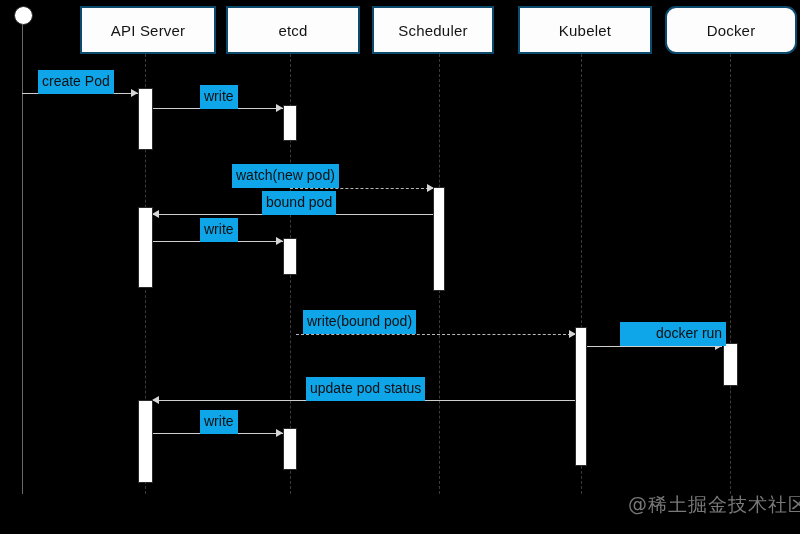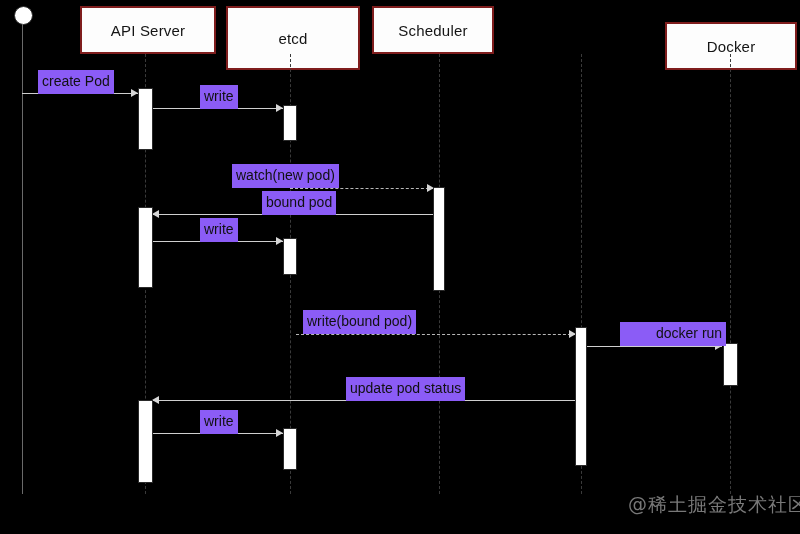--- a/index.html
+++ b/index.html
@@ -12,21 +12,21 @@
     width: 800px;
     height: 534px;
     background: #000000;
     font-family: "Liberation Sans", sans-serif;
     overflow: hidden;
   }
   
   .participant {
     position: absolute;
     background: #fdfdfd;
-    border: 2px solid #7f1d1d;
+    border: 2px solid #0c4a6e;
     box-sizing: border-box;
     display: flex;
     align-items: center;
     justify-content: center;
     color: #141414;
     font-size: 15px;
     letter-spacing: 0.2px;
     white-space: nowrap;
   }
   
@@ -56,21 +56,21 @@
     width: 0;
     height: 0;
     border-top: 4px solid transparent;
     border-bottom: 4px solid transparent;
   }
   .arrow-head.right { border-left: 7px solid #d6d6d6; }
   .arrow-head.left  { border-right: 7px solid #d6d6d6; }
   
   .msg-label {
     position: absolute;
-    background: #8b5cf6;
+    background: #0ea5e9;
     color: #101010;
     font-size: 14px;
     line-height: 1.55;
     padding: 1px 4px;
     white-space: nowrap;
     box-sizing: border-box;
   }
   
   .actor-head {
     position: absolute;
@@ -99,27 +99,30 @@
 <body>
 
 <div id="canvas">
 
   <div class="actor-head" style="left:14px; top:6px;"></div>
   <div class="actor-body" style="left:22px; top:24px; height:470px;"></div>
 
   <div class="participant" style="left:80px; top:6px; width:136px; height:48px;">
     <span>API Server</span>
   </div>
-  <div class="participant" style="left:226px; top:6px; width:134px; height:64px;">
+  <div class="participant" style="left:226px; top:6px; width:134px; height:48px;">
     <span>etcd</span>
   </div>
   <div class="participant" style="left:372px; top:6px; width:122px; height:48px;">
     <span>Scheduler</span>
   </div>
-  <div class="participant" style="left:665px; top:22px; width:132px; height:48px;">
+  <div class="participant" style="left:518px; top:6px; width:134px; height:48px;">
+    <span>Kubelet</span>
+  </div>
+  <div class="participant" style="left:665px; top:6px; width:132px; height:48px;border-radius:11px;">
     <span>Docker</span>
   </div>
 
   <div class="lifeline" style="left:145px; top:54px; height:440px;"></div>
   <div class="lifeline" style="left:290px; top:54px; height:440px;"></div>
   <div class="lifeline" style="left:439px; top:54px; height:440px;"></div>
   <div class="lifeline" style="left:581px; top:54px; height:440px;"></div>
   <div class="lifeline" style="left:730px; top:54px; height:440px;"></div>
 
   <div class="msg-line" style="left:22px; top:93px; width:116px;"></div>
@@ -159,18 +162,18 @@
   <div class="activation" style="left:138px; top:400px; width:15px; height:83px;"></div>
   <div class="activation" style="left:283px; top:428px; width:14px; height:42px;"></div>
 
   <div class="msg-label" style="left:38px; top:70px;">create Pod</div>
   <div class="msg-label" style="left:200px; top:85px;">write</div>
   <div class="msg-label" style="left:232px; top:164px;">watch(new pod)</div>
   <div class="msg-label" style="left:262px; top:191px;">bound pod</div>
   <div class="msg-label" style="left:200px; top:218px;">write</div>
   <div class="msg-label" style="left:303px; top:310px;">write(bound pod)</div>
   <div class="msg-label" style="left:620px; top:322px;padding-left:36px;">docker run</div>
-  <div class="msg-label" style="left:306px; top:377px;margin-left:40px;">update pod status</div>
+  <div class="msg-label" style="left:306px; top:377px;">update pod status</div>
   <div class="msg-label" style="left:200px; top:410px;">write</div>
 
   <div class="watermark" style="left:628px; top:492px;">@稀土掘金技术社区</div>
 
 </div>
 
 </body></html>

